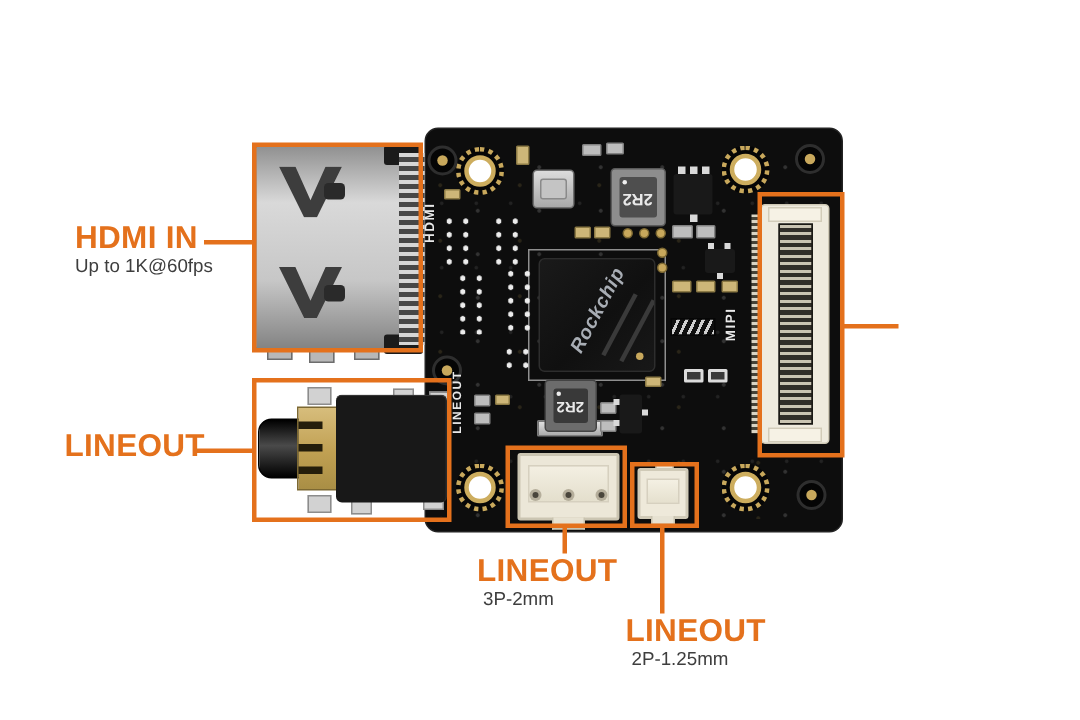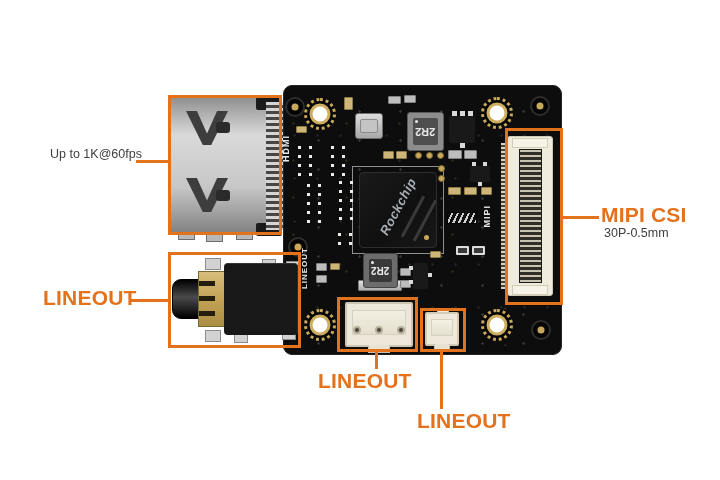--- a/index.html
+++ b/index.html
@@ -247,43 +247,42 @@
   <div class="pv gray" style="left:316px; top:263px; width:11px; height:8px;"></div>
   <div class="pv gray" style="left:316px; top:275px; width:11px; height:8px;"></div>
   <div class="pv gold" style="left:330px; top:263px; width:10px; height:7px;"></div>
   <div class="gdot" style="left:415px; top:152px;"></div>
   <div class="gdot" style="left:426px; top:152px;"></div>
   <div class="gdot" style="left:437px; top:152px;"></div>
   <div class="gdot" style="left:438px; top:165px;"></div>
   <div class="gdot" style="left:438px; top:175px;"></div>
 
   <div class="ann" style="left:50px; top:147px;">
+    <div class="lbl">HDMI IN</div>
     <div class="sub">Up to 1K@60fps</div>
   </div>
   <div class="aline" style="left:136px; top:160px; width:33px; height:3px;"></div>
   <div class="bracket" style="left:168px; top:95px; width:114px; height:140px;"></div>
 
   <div class="ann" style="left:43px; top:286px;">
     <div class="lbl">LINEOUT</div>
   </div>
   <div class="aline" style="left:131px; top:299px; width:38px; height:3px;"></div>
   <div class="bracket" style="left:168px; top:252px; width:133px; height:96px;"></div>
 
   <div class="bracket" style="left:505px; top:128px; width:58px; height:177px;"></div>
   <div class="aline" style="left:562px; top:216px; width:37px; height:3px;"></div>
-  <div class="ann" style="left:601px; top:203px;">
-    <div class="lbl">MIPI CSI</div>
-    <div class="sub" style="padding-left:3px;">30P-0.5mm</div>
-  </div>
 
   <div class="bracket" style="left:337px; top:297px; width:81px; height:55px;"></div>
   <div class="aline" style="left:375px; top:352px; width:3px; height:17px;"></div>
   <div class="ann" style="left:318px; top:369px;">
     <div class="lbl">LINEOUT</div>
+    <div class="sub" style="padding-left:4px;">3P-2mm</div>
   </div>
 
   <div class="bracket" style="left:420px; top:308px; width:46px; height:44px;"></div>
   <div class="aline" style="left:440px; top:352px; width:3px; height:57px;"></div>
   <div class="ann" style="left:417px; top:409px;">
     <div class="lbl">LINEOUT</div>
+    <div class="sub" style="padding-left:4px;">2P-1.25mm</div>
   </div>
 
 </div>
 
 </body></html>

